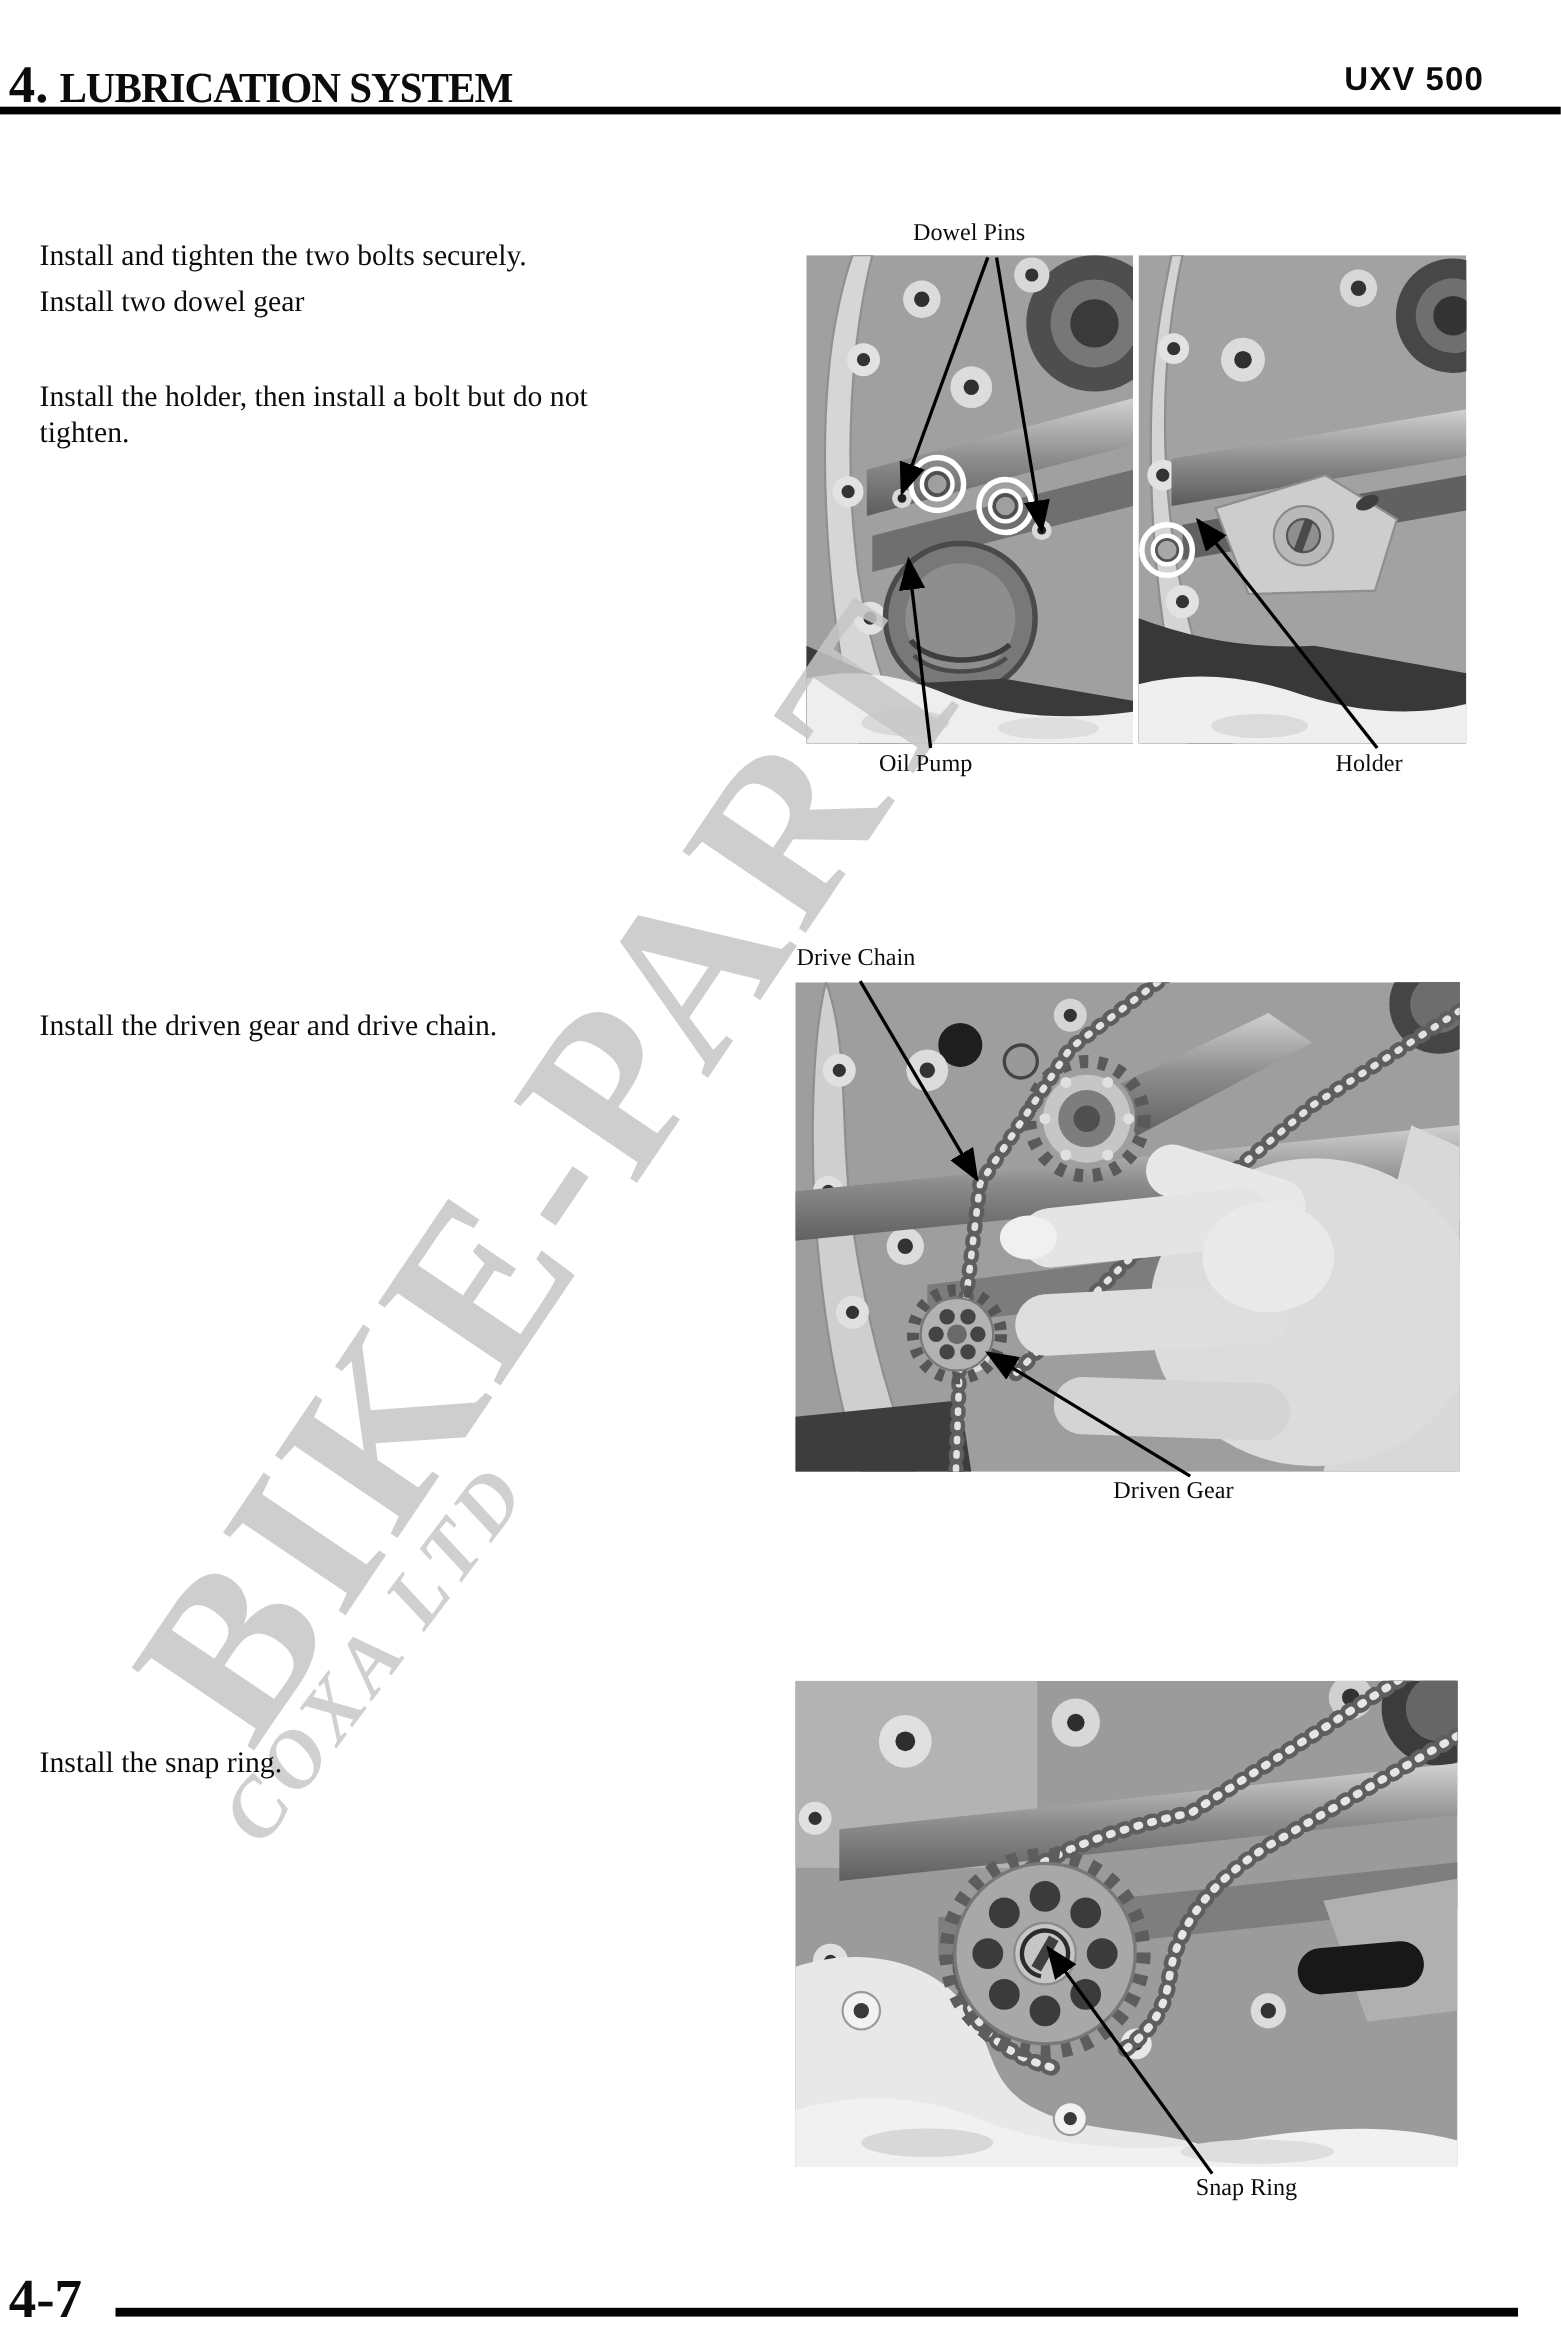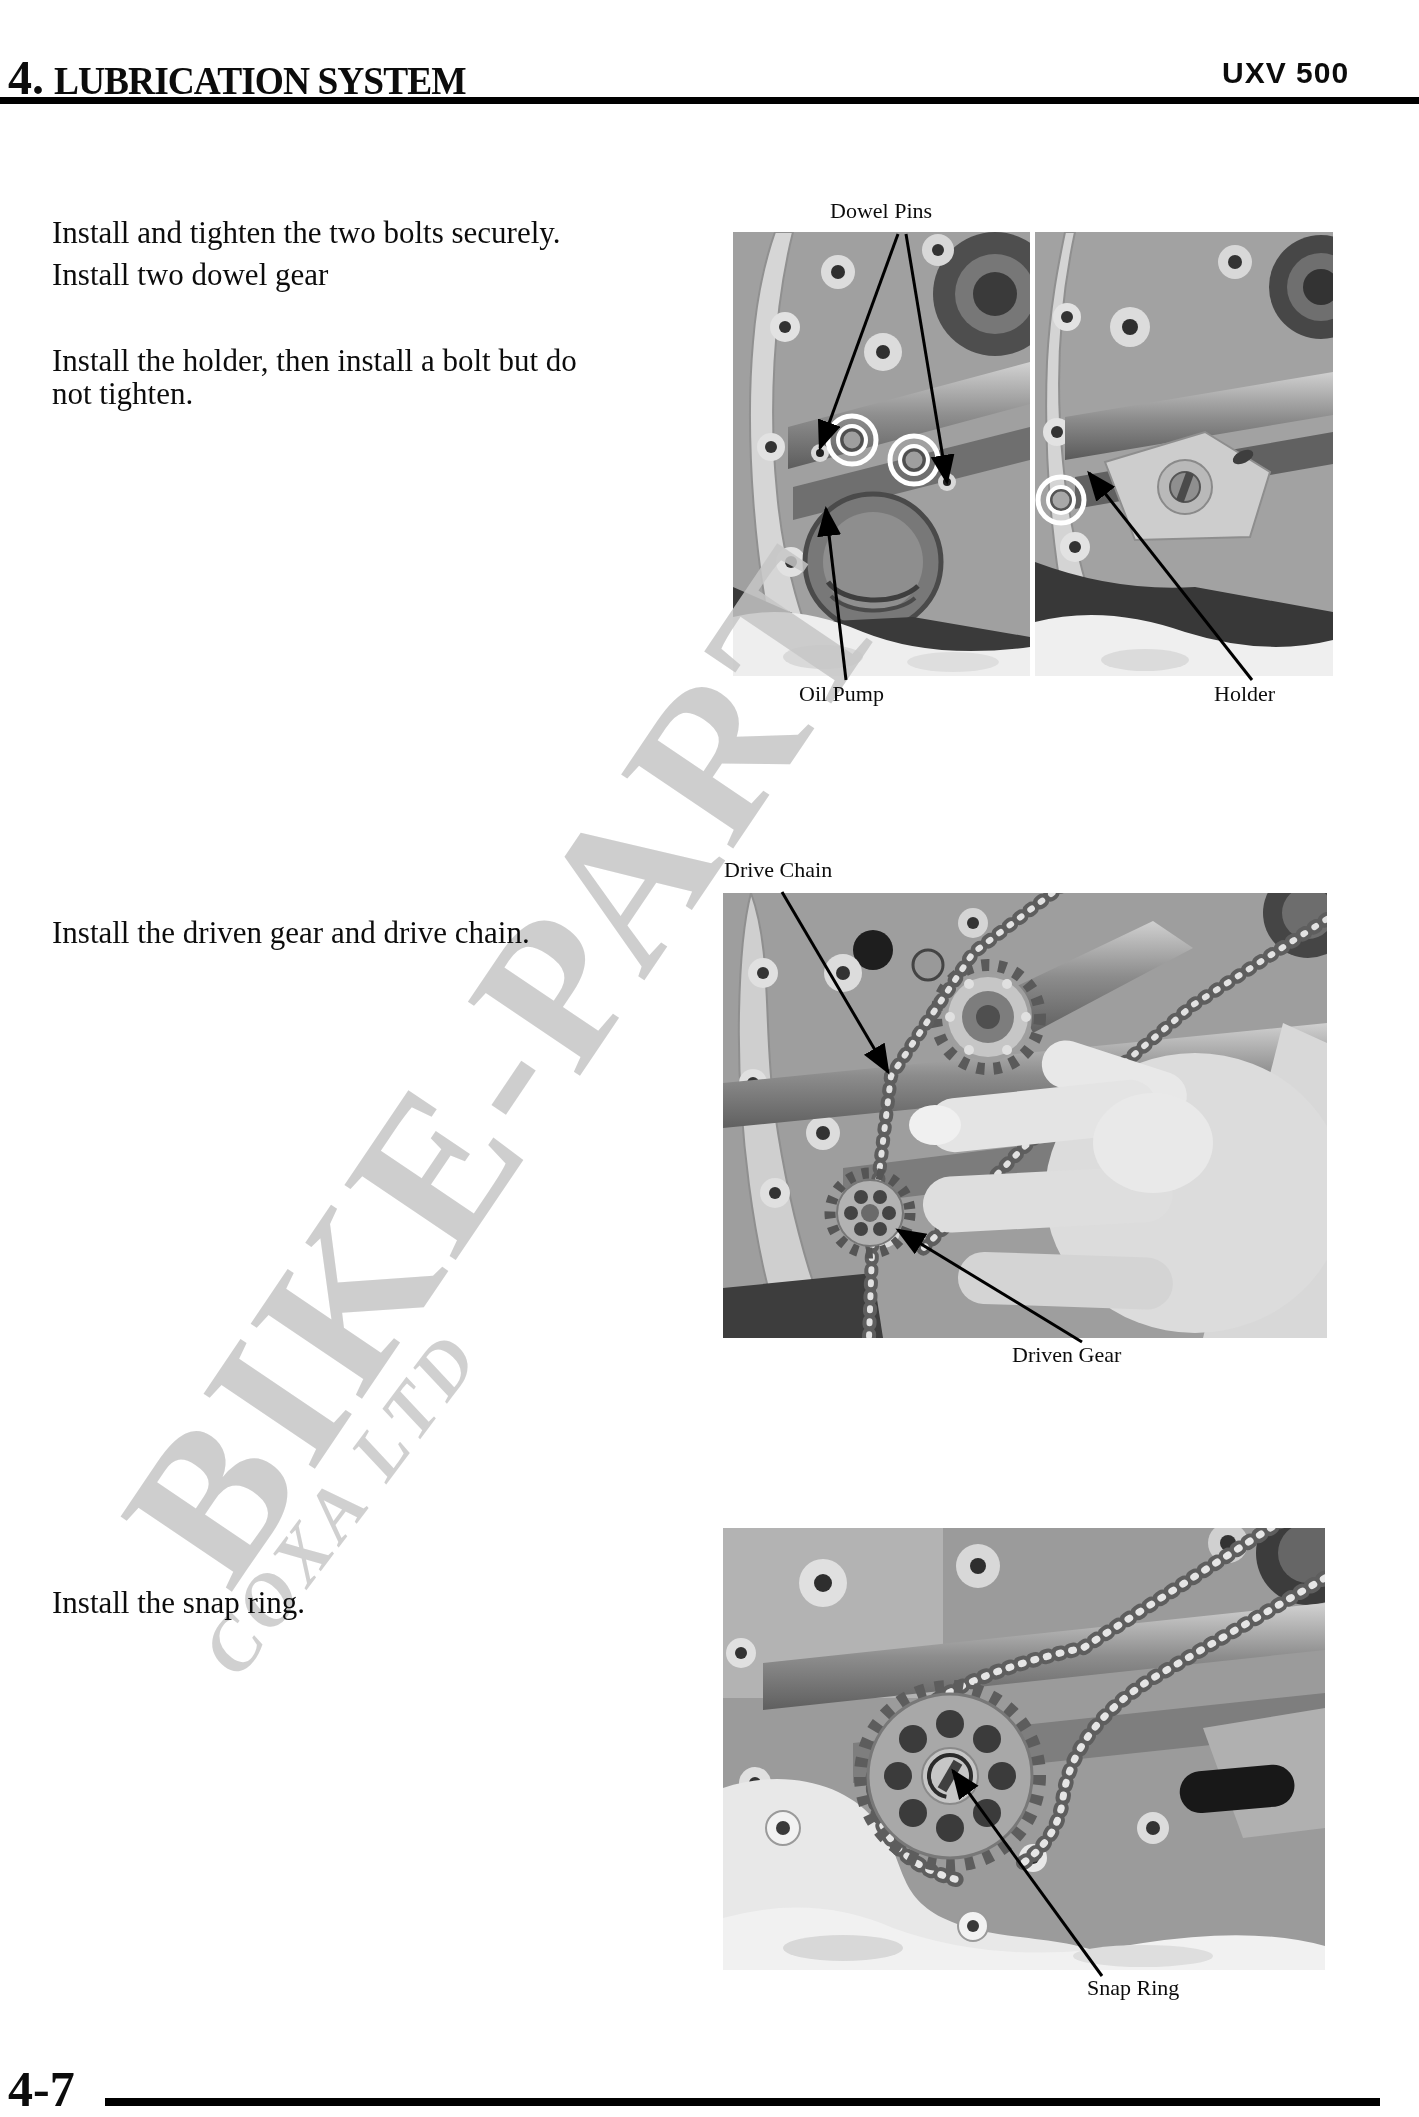--- a/index.html
+++ b/index.html
@@ -10,21 +10,21 @@
   .title-wrap{position:absolute;left:8px;top:50px;display:flex;align-items:baseline;gap:10px;z-index:4;}
   .title-num{font-size:48px;font-weight:bold;}
   .title-text{font-size:39px;font-weight:bold;letter-spacing:-1px;transform:scaleX(.96);transform-origin:left;}
   .brand-wrap{position:absolute;left:1040px;top:2px;display:flex;align-items:center;gap:6px;z-index:4;}
   .brand-text{font-family:"Liberation Sans",sans-serif;font-size:45px;font-weight:bold;letter-spacing:1px;transform:scaleY(.95);}
   .model-text{position:absolute;left:1222px;top:56px;font-family:"Liberation Sans",sans-serif;
               font-size:30px;font-weight:bold;letter-spacing:1px;z-index:4;}
   .header-rule{position:absolute;left:0;top:97px;width:1419px;height:7px;background:#000;z-index:4;}
 
   
-  .body-text{position:absolute;left:36px;font-size:31px;line-height:33px;z-index:4;white-space:nowrap;margin-left:16px;}
+  .body-text{position:absolute;left:36px;font-size:27px;line-height:33px;z-index:4;white-space:nowrap;}
   .body-text.wrap{white-space:normal;width:572px;}
   .t1{top:216px;} .t2{top:258px;} .t3{top:344px;} .t4{top:916px;} .t5{top:1586px;}
 
   
   .fig-label{position:absolute;font-size:22px;z-index:4;white-space:nowrap;}
   .lb-dowel{left:830px;top:198px;}
   .lb-oilpump{left:799px;top:681px;}
   .lb-holder{left:1214px;top:681px;}
   .lb-drivechain{left:724px;top:857px;}
   .lb-drivengear{left:1012px;top:1342px;}

